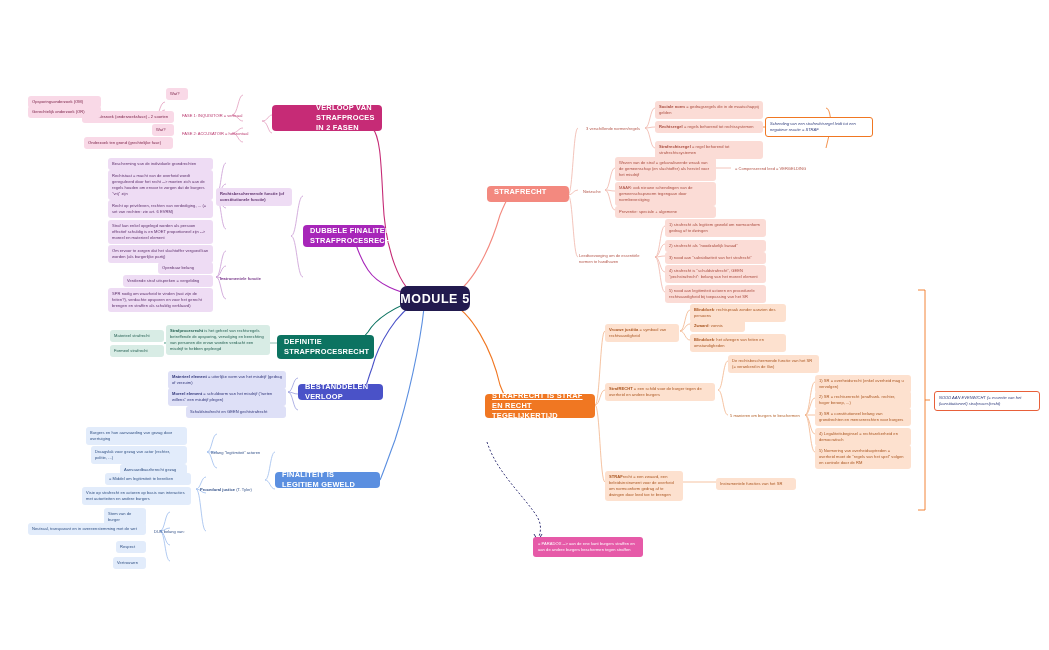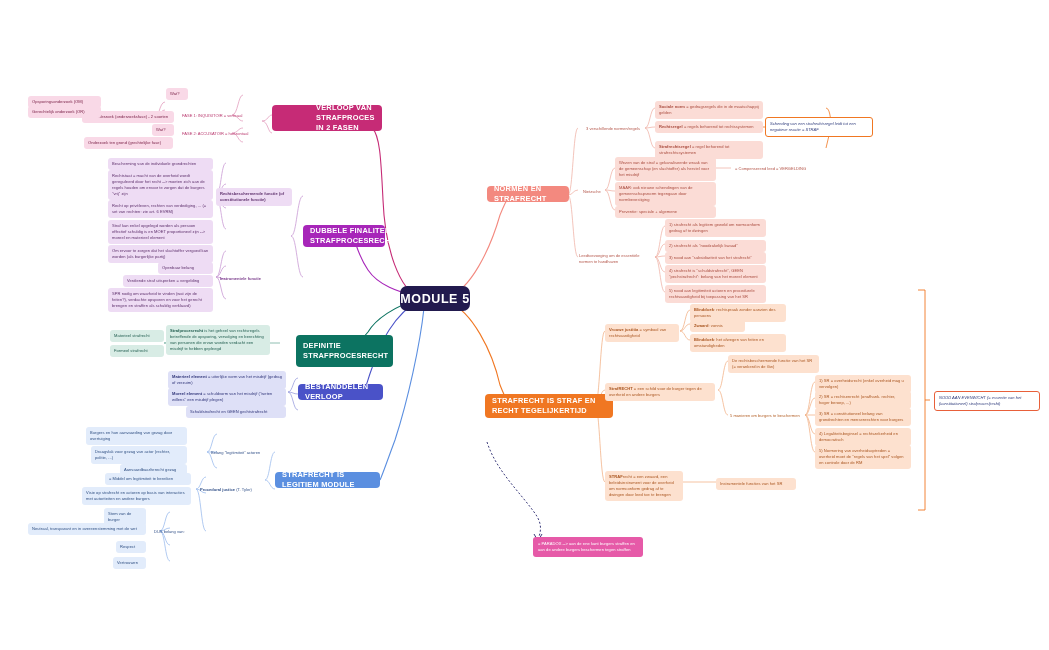--- a/index.html
+++ b/index.html
@@ -39,21 +39,21 @@
   .teal-h{background:#0c7361;}
   .teal-c{background:#d8ece5;color:#1d5a4c;}
 
   .blue-h{background:#4a52c8;}
   .blue-c{background:#dee0f7;color:#2f3478;}
 
   .lblue-h{background:#5b8fe0;}
   .lblue-c{background:#e2ecfb;color:#2f4f82;}
   .lblue-t{color:#35538a;}
 
-  .salmon-h{background:#f3897f;}
+  .salmon-h{background:#f3897f;align-items:flex-end;}
   .salmon-c{background:#fbdcd6;color:#a94a3d;}
   .salmon-t{color:#b4564a;}
 
   .orange-h{background:#f07722;}
   .orange-c{background:#fde1cf;color:#a9551f;}
   .orange-t{color:#b35f26;}
 
   .magenta-c{background:#e65aa8;color:#ffffff;}
 
   .ob-orange{border:1px solid #f07722;color:#34407f;}
@@ -215,21 +215,21 @@
   <div class="node chip purple-c" style="left:158px;top:262px;width:55px;">
     <span>Openbaar belang</span>
   </div>
   <div class="node chip purple-c" style="left:123px;top:275px;width:90px;">
     <span>Verdiende straf uitspreken = vergelding</span>
   </div>
   <div class="node chip purple-c" style="left:108px;top:288px;width:105px;">
     <span>SPR nodig om waarheid te vinden (wat zijn de feiten?), verdachte opsporen en voor het gerecht brengen en straffen als schuldig verklaard)</span>
   </div>
 
-  <div class="node branch teal-h" style="left:296px;top:335px;width:97px;height:32px;">
+  <div class="node branch teal-h" style="left:277px;top:335px;width:97px;height:24px;">
     <span>DEFINITIE STRAFPROCESRECHT</span>
   </div>
   <div class="node chip teal-c" style="left:166px;top:325px;width:104px;">
     <b>Strafprocesrecht</b><span> is het geheel van rechtsregels betreffende de opsporing, vervolging en berechting van personen die ervan worden verdacht een misdrijf te hebben gepleegd</span>
   </div>
   <div class="node chip teal-c" style="left:110px;top:330px;width:54px;">
     <span>Materieel strafrecht</span>
   </div>
   <div class="node chip teal-c" style="left:110px;top:345px;width:54px;">
     <span>Formeel strafrecht</span>
@@ -242,21 +242,21 @@
     <b>Materieel element</b><span> = uiterlijke vorm van het misdrijf (gedrag of verzuim)</span>
   </div>
   <div class="node chip blue-c" style="left:168px;top:388px;width:118px;">
     <b>Moreel element</b><span> = schuldvorm van het misdrijf ("weten willens" een misdrijf plegen)</span>
   </div>
   <div class="node chip blue-c" style="left:186px;top:406px;width:100px;">
     <span>Schuldstrafrecht en GEEN gechtstrafrecht</span>
   </div>
 
   <div class="node branch lblue-h" style="left:275px;top:472px;width:105px;height:16px;">
-    <span>STRAFRECHT IS LEGITIEM MODULE</span>
+    <span>FINALITEIT IS LEGITIEM GEWELD</span>
   </div>
   <div class="node plain lblue-t" style="left:209px;top:448px;width:60px;">
     <span>Belang "legitimiteit" actoren</span>
   </div>
   <div class="node chip lblue-c" style="left:86px;top:427px;width:101px;">
     <span>Burgers en hun aanvaarding van gezag door overtuiging</span>
   </div>
   <div class="node chip lblue-c" style="left:91px;top:446px;width:96px;">
     <span>Draagvlak voor gezag van actor (rechter, politie, ...)</span>
   </div>
@@ -333,21 +333,21 @@
   <div class="node chip salmon-c" style="left:665px;top:252px;width:101px;">
     <span>3) nood aan "subsidiariteit van het strafrecht"</span>
   </div>
   <div class="node chip salmon-c" style="left:665px;top:265px;width:101px;">
     <span>4) strafrecht is "schuldstrafrecht", GEEN "pechstrafrecht": belang van het moreel element</span>
   </div>
   <div class="node chip salmon-c" style="left:665px;top:285px;width:101px;">
     <span>5) nood aan legitimiteit actoren en procedurele rechtvaardigheid bij toepassing van het SR</span>
   </div>
 
-  <div class="node branch orange-h" style="left:485px;top:394px;width:128px;height:24px;">
+  <div class="node branch orange-h" style="left:485px;top:394px;width:110px;height:24px;text-decoration:underline;">
     <span>STRAFRECHT IS STRAF EN RECHT TEGELIJKERTIJD</span>
   </div>
   <div class="node chip orange-c" style="left:605px;top:324px;width:74px;">
     <b>Vrouwe justitia</b><span> = symbool van rechtvaardigheid</span>
   </div>
   <div class="node chip orange-c" style="left:690px;top:304px;width:96px;">
     <b>Blinddoek</b><span>: rechtspraak zonder aanzien des persoons</span>
   </div>
   <div class="node chip orange-c" style="left:690px;top:320px;width:55px;">
     <b>Zwaard</b><span>: vonnis</span>

